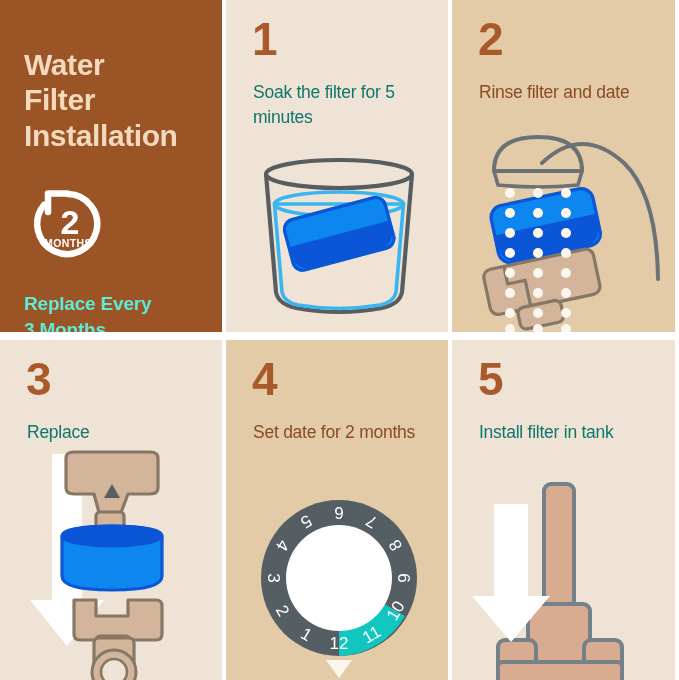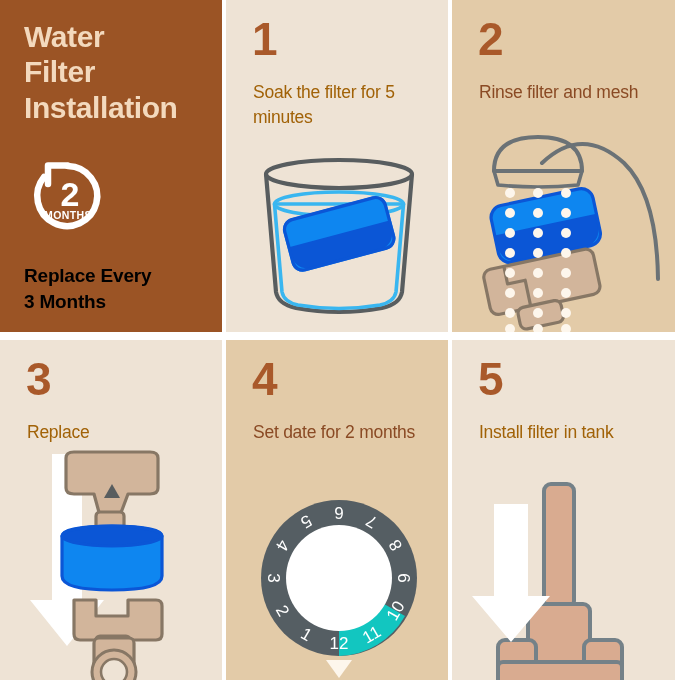--- a/index.html
+++ b/index.html
@@ -23,31 +23,31 @@
     overflow: hidden;
     margin: 0 4px 4px 0;
   }
   .panel.col1 { margin-left: 0; }
   .panel.r2 { margin-bottom: 0; margin-top: 4px; }
   .p-brown  { background: #9b5425; }
   .p-light  { background: #eee3d5; }
   .p-tan    { background: #e3cba8; }
 
   
-  .title-wrap { padding: 19px 22px 0 24px; }
+  .title-wrap { padding: 28px 22px 0 24px; margin-top: 19px; }
   .title {
     color: #f3d9bd;
     font-size: 30px;
     line-height: 1.18;
     font-weight: bold;
     letter-spacing: -0.4px;
   }
   .badge { margin: 32px 0 0 22px; }
   .replace {
-    color: #000000;
+    color: #5eead4;
     font-size: 19px;
     line-height: 1.38;
     font-weight: bold;
     padding: 20px 20px 0 24px;
     letter-spacing: -0.2px;
   }
 
   
   .stepnum {
     position: absolute;
@@ -58,21 +58,21 @@
     line-height: 1;
     letter-spacing: -1px;
   }
   .p-tan .stepnum { color: #a9592a; }
   .steptext {
     position: absolute;
     left: 27px; top: 80px;
     width: 180px;
     font-size: 17.5px;
     line-height: 1.42;
-    color: #a16207;
+    color: #0f766e;
     letter-spacing: -0.25px;
   }
   .p-tan .steptext { color: #8a4a24; }
   .art {
     position: absolute;
     left: 0; right: 0; bottom: 0;
     width: 100%;
   }
   svg { display: block; }
 </style>
@@ -122,21 +122,21 @@
           <rect x="62" y="66" width="104" height="52" rx="10" fill="#0e86f0" stroke="#0e86f0" stroke-width="3"></rect>
           <path d="M62 98 Q62 118 82 118 L146 118 Q166 118 166 98 L166 92 L62 92 Z" fill="#0b56d6"></path>
           <rect x="62" y="66" width="104" height="52" rx="10" fill="none" stroke="#0b56d6" stroke-width="3.2"></rect>
         </g>
       </svg>
     </div>
   </div>
 
   <div class="panel p-tan">
     <div class="stepnum">2</div>
-    <div class="steptext">Rinse filter and mesh</div>
+    <div class="steptext">Rinse filter and date</div>
     <div class="art">
       <svg width="227" height="205" viewBox="0 0 227 205">
 
         <path d="M90 36 Q130 -2 172 36 Q205 68 206 152" fill="none" stroke="#6b7276" stroke-width="4" stroke-linecap="round"></path>
 
         <path d="M42 44 Q42 10 86 10 Q130 10 130 44 Z" fill="none" stroke="#6b7276" stroke-width="4" stroke-linejoin="round"></path>
         <path d="M42 44 L130 44 L126 58 Q86 62 46 58 Z" fill="none" stroke="#6b7276" stroke-width="3.6" stroke-linejoin="round"></path>
 
         <g transform="rotate(-12 92 100)">
           <rect x="42" y="70" width="104" height="58" rx="12" fill="#0e86f0"></rect>

